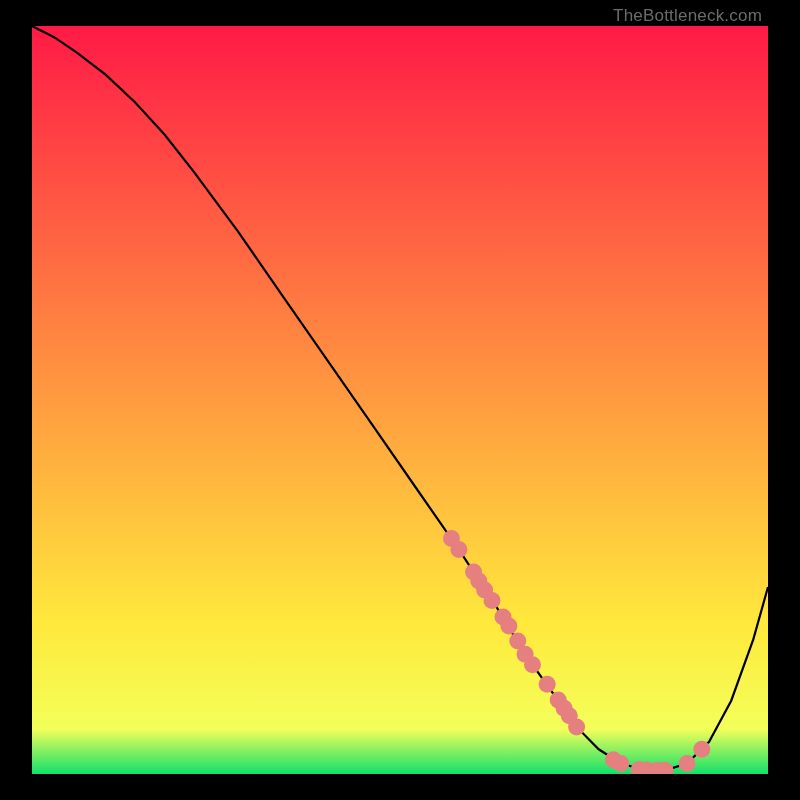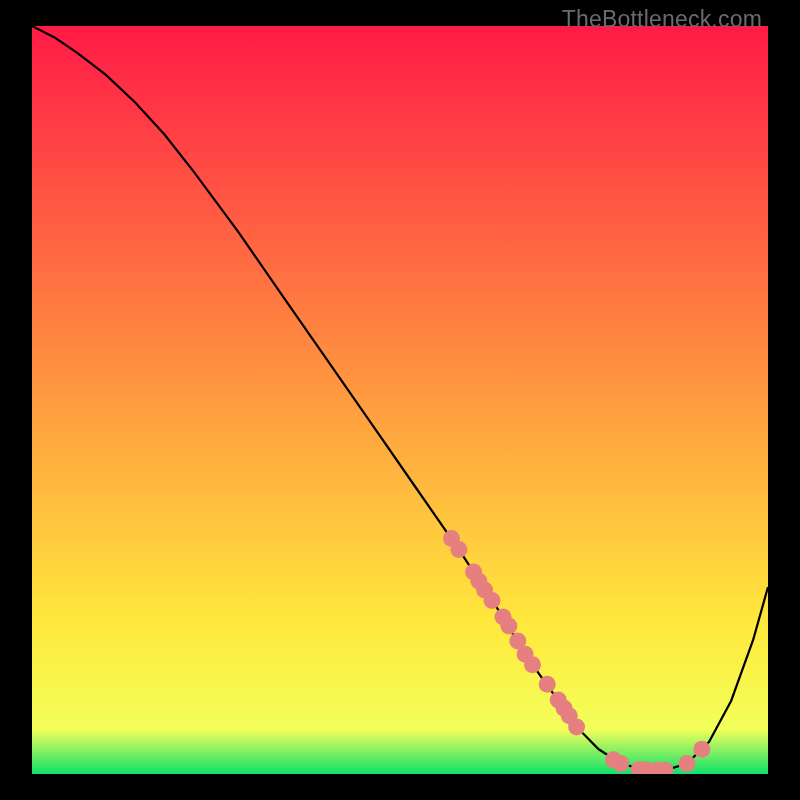--- a/index.html
+++ b/index.html
@@ -17,21 +17,21 @@
     top: 26px;
     width: 736px;
     height: 748px;
     background: #fff;
   }
   .watermark {
     position: absolute;
     top: 6px;
     right: 38px;
     color: #6b6b6b;
-    font-size: 23px;
+    font-size: 17px;
     letter-spacing: 0.2px;
     font-weight: 400;
     z-index: 5;
   }
   svg {
     display: block;
   }
 </style>
 </head>
 <body>

